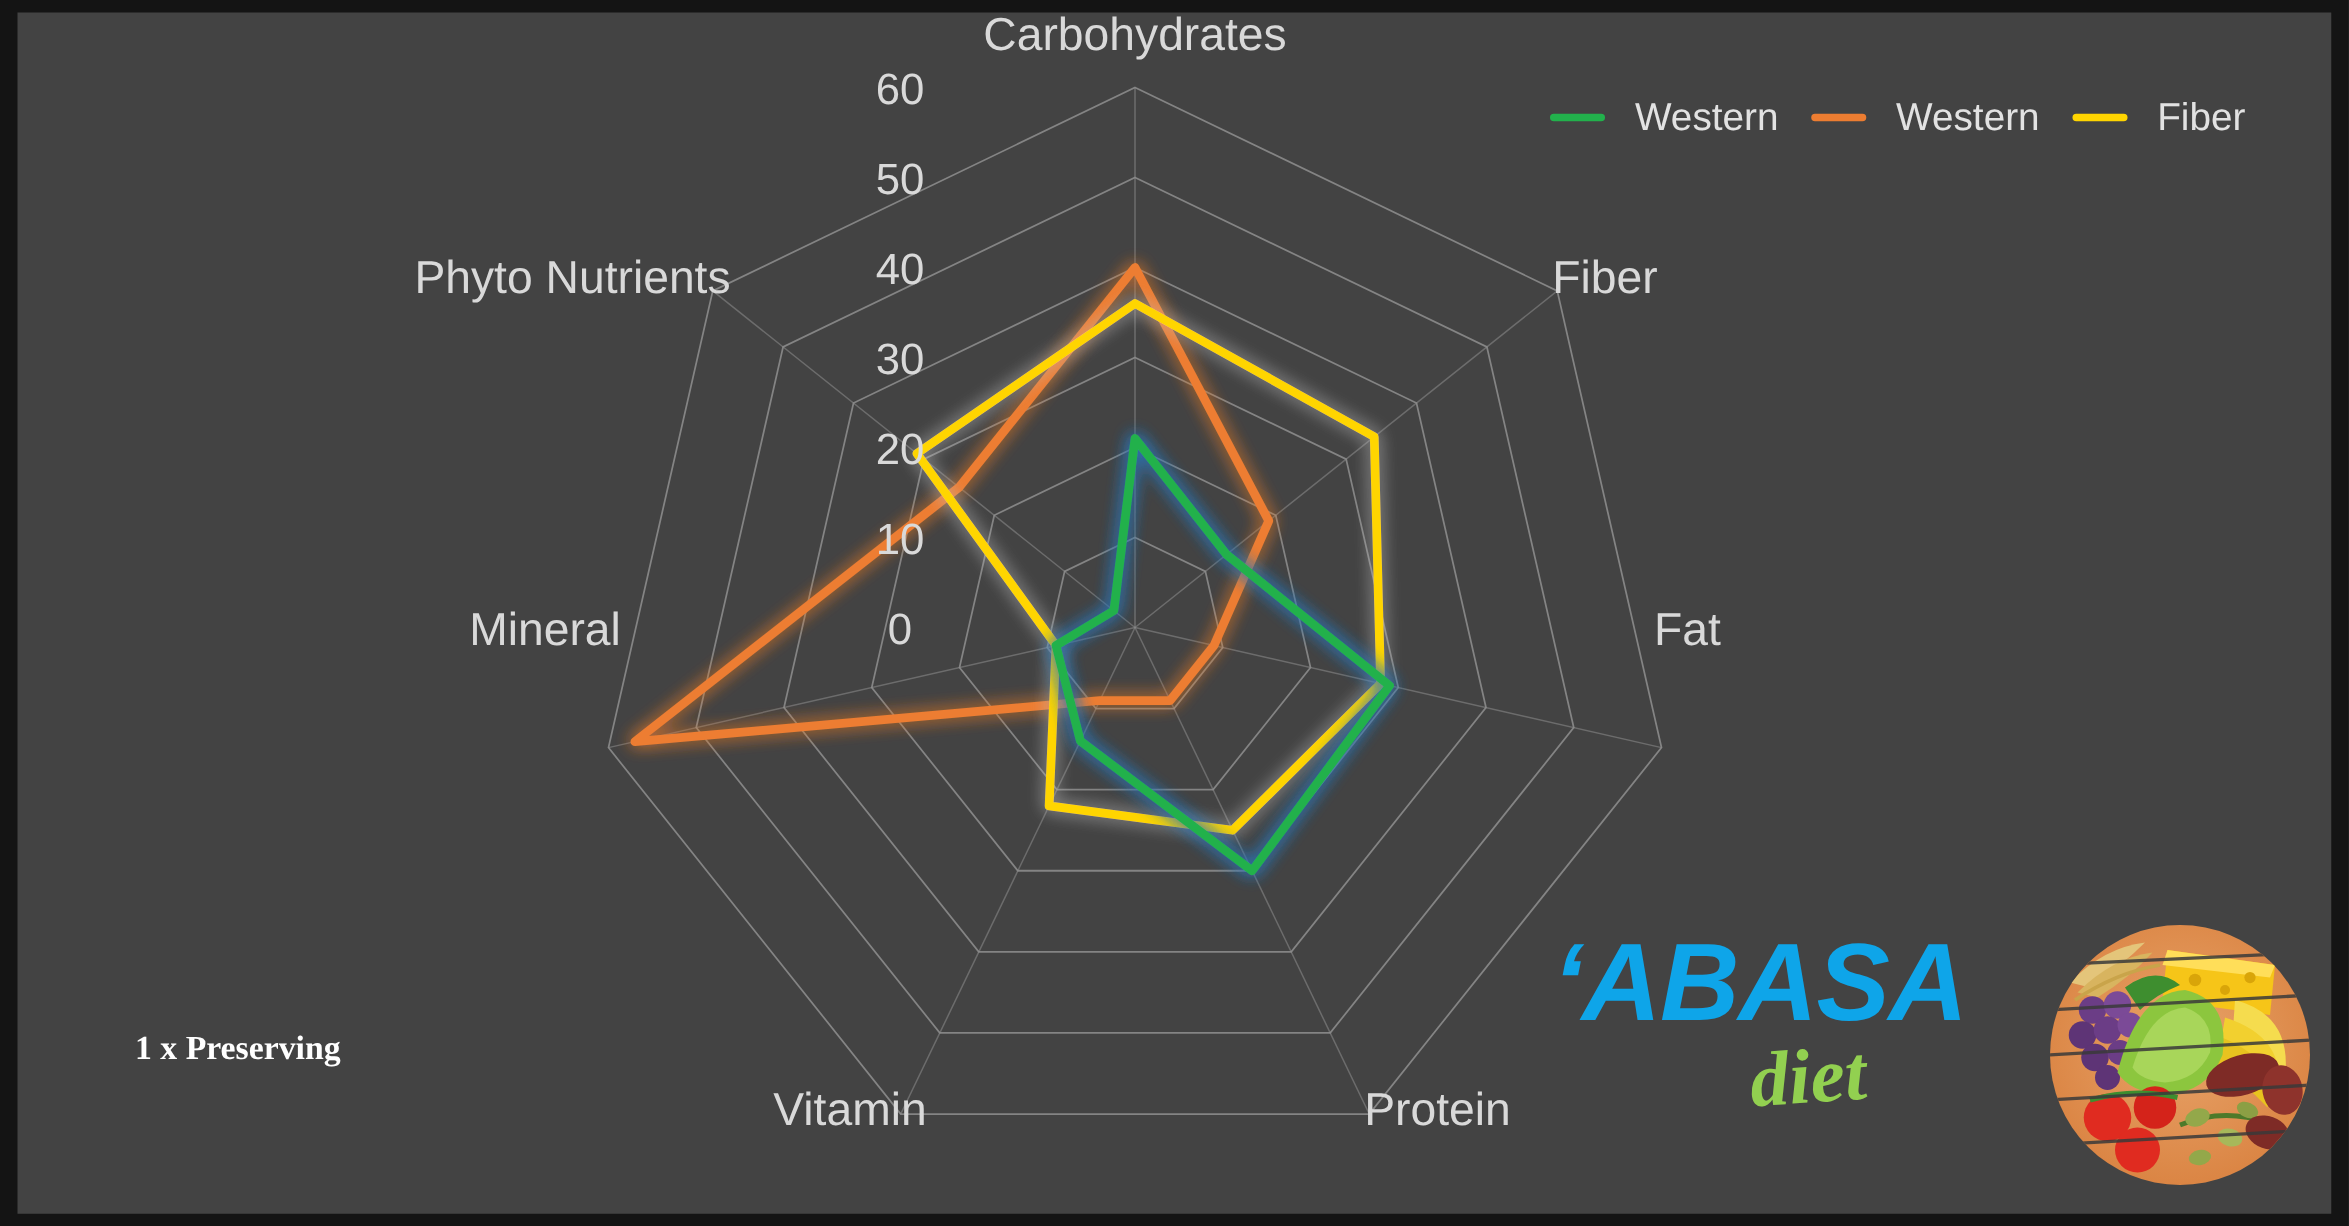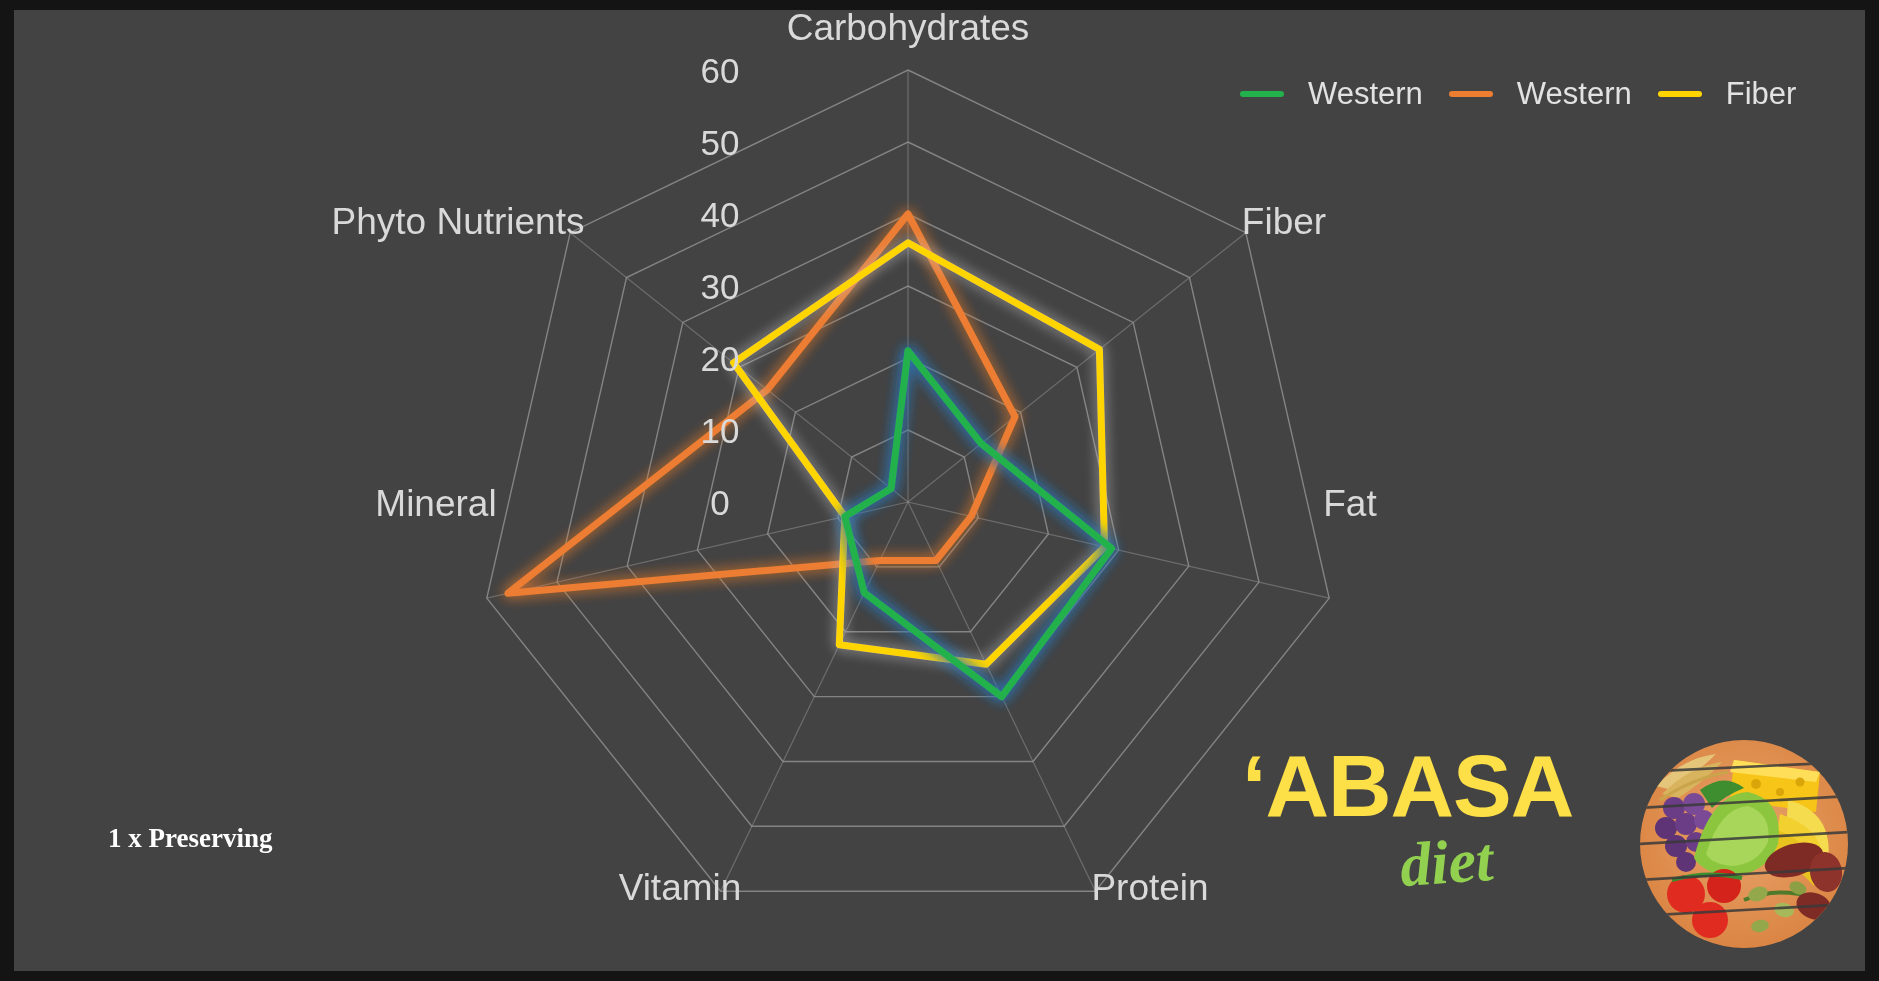--- a/index.html
+++ b/index.html
@@ -8,21 +8,21 @@
   .panel{position:absolute;left:14px;top:10px;width:1851px;height:961px;background:#434343;}
   .title{position:absolute;left:55px;top:60px;font-size:62px;letter-spacing:1px;color:#FFC000;font-family:"Liberation Sans",sans-serif;}
   .footnote{position:absolute;left:108px;top:820px;font-size:27px;font-weight:bold;color:#FFFFFF;line-height:1.38;}
   .footnote div{white-space:nowrap;font-family:Liberation Serif, serif;}
   .legend{position:absolute;left:1240px;top:76px;display:flex;align-items:center;gap:26px;}
   .legend-item{display:flex;align-items:center;gap:9px;}
   .legend-swatch{display:block;width:44px;height:6px;border-radius:3px;}
   .legend-label{font-size:31px;color:#e2e2e2;margin-left:15px;}
   .chartwrap{position:absolute;left:0;top:0;width:1879px;height:981px;}
   .logo{position:absolute;left:1242px;top:735px;width:330px;height:175px;}
-  .logo-word{position:absolute;left:0;top:0;font-size:88px;font-weight:bold;color:#fde047;letter-spacing:-1px;font-family:"Liberation Sans",sans-serif;}
+  .logo-word{position:absolute;left:0;top:0;font-size:88px;font-weight:bold;color:#0ea5e9;letter-spacing:-1px;font-family:"Liberation Sans",sans-serif;font-style:italic;}
   .logo-sub{position:absolute;left:158px;top:92px;font-size:62px;color:#92D050;font-style:italic;font-family:"Liberation Serif",serif;transform:rotate(-4deg);font-weight:bold;}
   .foodimg{position:absolute;left:1638px;top:738px;width:212px;height:212px;}
   text{font-family:"Liberation Sans",sans-serif;}
 </style>
 </head>
 <body>
 
 <div class="stage">
   <div class="panel"></div>
 

